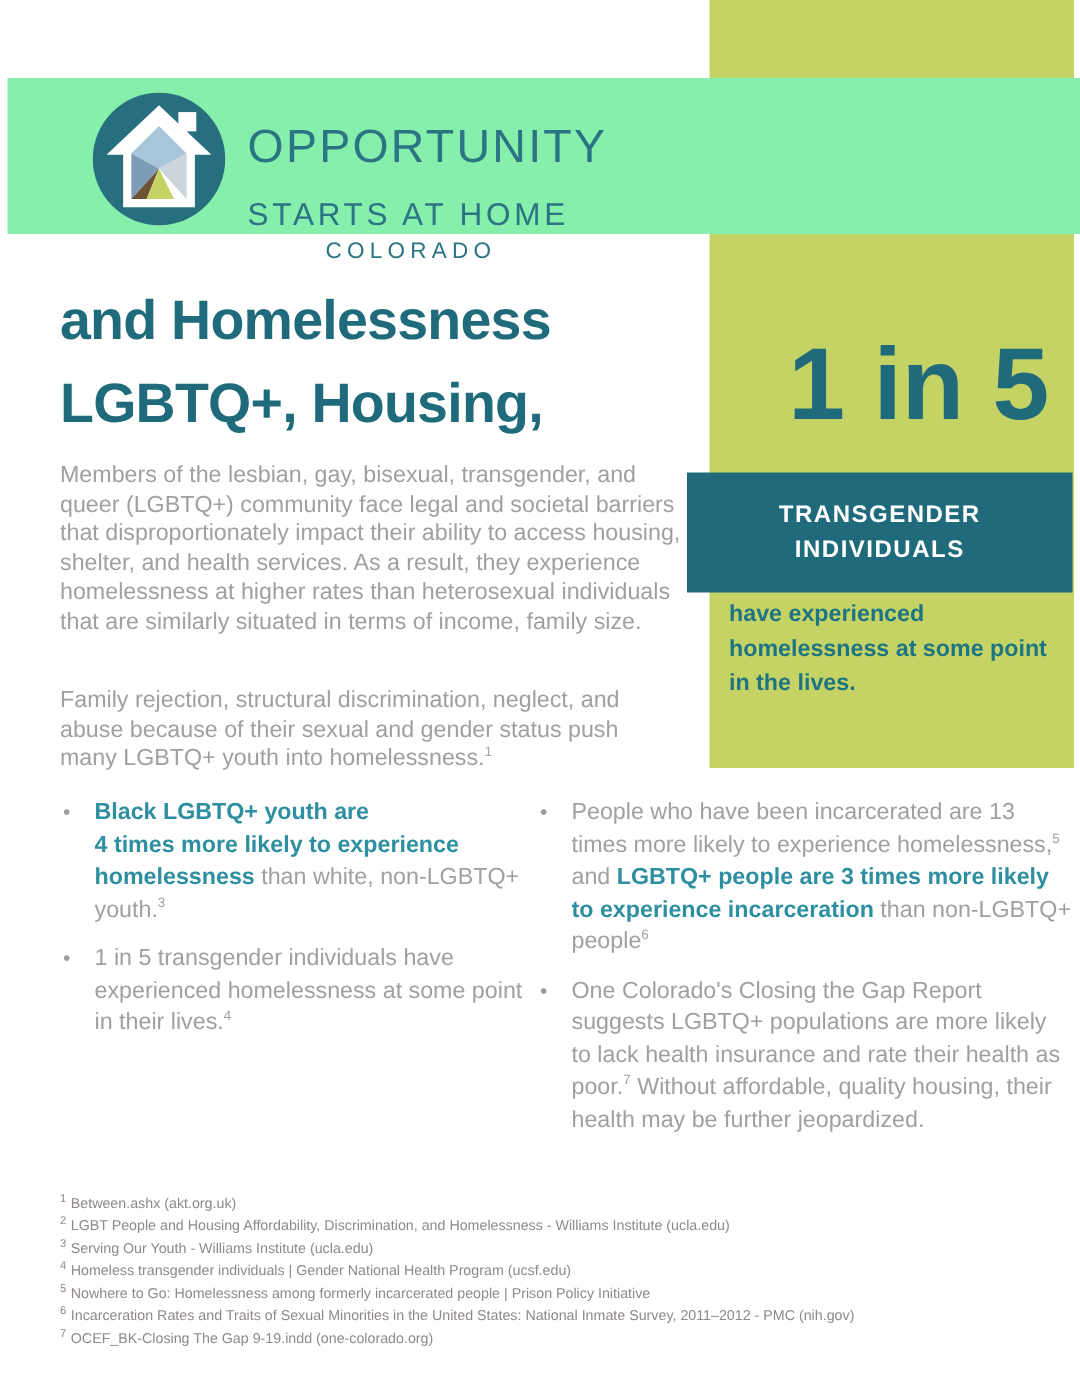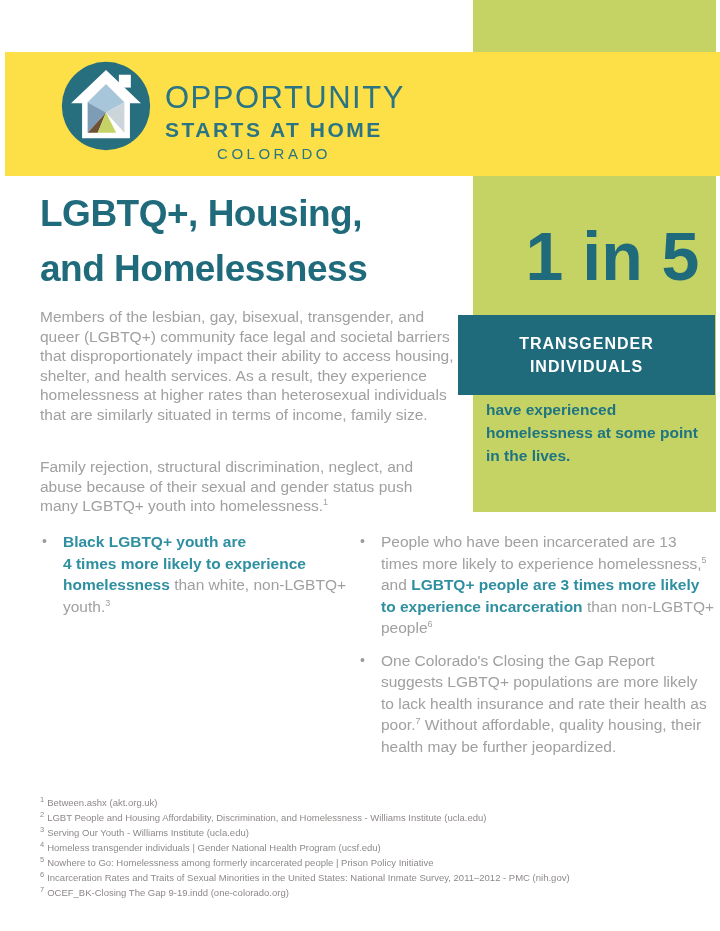--- a/index.html
+++ b/index.html
@@ -3,27 +3,27 @@
 <meta charset="utf-8">
 <style>
   * { margin:0; padding:0; box-sizing:border-box; }
   body { background:#fff; font-family:"Liberation Sans", sans-serif; }
   .page { position:relative; width:720px; height:931px; background:#ffffff; overflow:hidden; }
 
   
   .green-col { position:absolute; left:473px; top:0; width:243px; height:512px; background:#c5d365; z-index:1; }
 
   
-  .header-band { position:absolute; left:5px; top:52px; width:715px; height:124px; background:#fde047; z-index:2; }
+  .header-band { position:absolute; left:5px; top:52px; width:715px; height:104px; background:#86efac; z-index:2; }
 
   
   .logo-badge { position:absolute; left:55px; top:8px; width:92px; height:92px; }
   .wordmark { position:absolute; left:160px; top:28px; color:#2a7484; }
   .wm1 { font-size:31px; letter-spacing:1.5px; font-weight:400; }
-  .wm2 { font-size:21px; letter-spacing:2.5px; font-weight:700; margin-top:2px; }
+  .wm2 { font-size:21px; letter-spacing:2.5px; font-weight:400; margin-top:16px; }
   .wm3 { font-size:15px; letter-spacing:3.5px; font-weight:400; margin-top:3px; text-align:center; width:218px; }
 
   
   .headline { position:absolute; left:40px; top:186px; font-size:37px; line-height:55px;
               font-weight:700; color:#1f6b7c; letter-spacing:-0.5px; z-index:3; }
 
   
   .para { position:absolute; left:40px; width:414px; font-size:15.5px; line-height:19.5px;
           color:#a0a0a0; z-index:3; }
   .p1 { top:307px; }
@@ -73,38 +73,39 @@
       <polygon points="41,79 50,57 61,79" fill="#c5d365"></polygon>
     </svg>
     <div class="wordmark">
       <div class="wm1">OPPORTUNITY</div>
       <div class="wm2">STARTS AT HOME</div>
       <div class="wm3">COLORADO</div>
     </div>
   </div>
 
   <h1 class="headline">
+    <div>and Homelessness</div>
     <div>LGBTQ+, Housing,</div>
-    <div>and Homelessness</div>
   </h1>
 
   <p class="para p1"><span>Members of the lesbian, gay, bisexual, transgender, and queer (LGBTQ+) community face legal and societal barriers that disproportionately impact their ability to access housing, shelter, and health services. As a result, they experience homelessness at higher rates than heterosexual individuals that are similarly situated in terms of income, family size.</span></p>
   <p class="para p2"><span>Family rejection, structural discrimination, neglect, and abuse because of their sexual and gender status push many LGBTQ+ youth into homelessness.</span><sup>1</sup></p>
 
   <div class="stat">1 in 5</div>
   <div class="stat-band">
     <div>
       <span>TRANSGENDER</span><br>
       <span>INDIVIDUALS</span>
     </div>
   </div>
   <div class="stat-caption">have experienced homelessness at some point in the lives.</div>
 
   <ul class="col col-left">
     <li><span class="bold-teal">Black LGBTQ+ youth are</span><br><span class="bold-teal">4 times more likely to experience homelessness</span><span> than white, non-LGBTQ+ youth.</span><sup>3</sup></li>
+    <li><span>1 in 5 transgender individuals have experienced homelessness at some point in their lives.</span><sup>4</sup></li>
   </ul>
 
   <ul class="col col-right">
     <li><span>People who have been incarcerated are 13 times more likely to experience homelessness,</span><sup>5</sup><span> and </span><span class="bold-teal">LGBTQ+ people are 3 times more likely to experience incarceration</span><span> than non-LGBTQ+ people</span><sup>6</sup></li>
     <li><span>One Colorado's Closing the Gap Report suggests LGBTQ+ populations are more likely to lack health insurance and rate their health as poor.</span><sup>7</sup><span> Without affordable, quality housing, their health may be further jeopardized.</span></li>
   </ul>
 
   <div class="footnotes">
     <div class="footnote"><sup>1</sup><span>Between.ashx (akt.org.uk)</span></div>
     <div class="footnote"><sup>2</sup><span>LGBT People and Housing Affordability, Discrimination, and Homelessness - Williams Institute (ucla.edu)</span></div>

